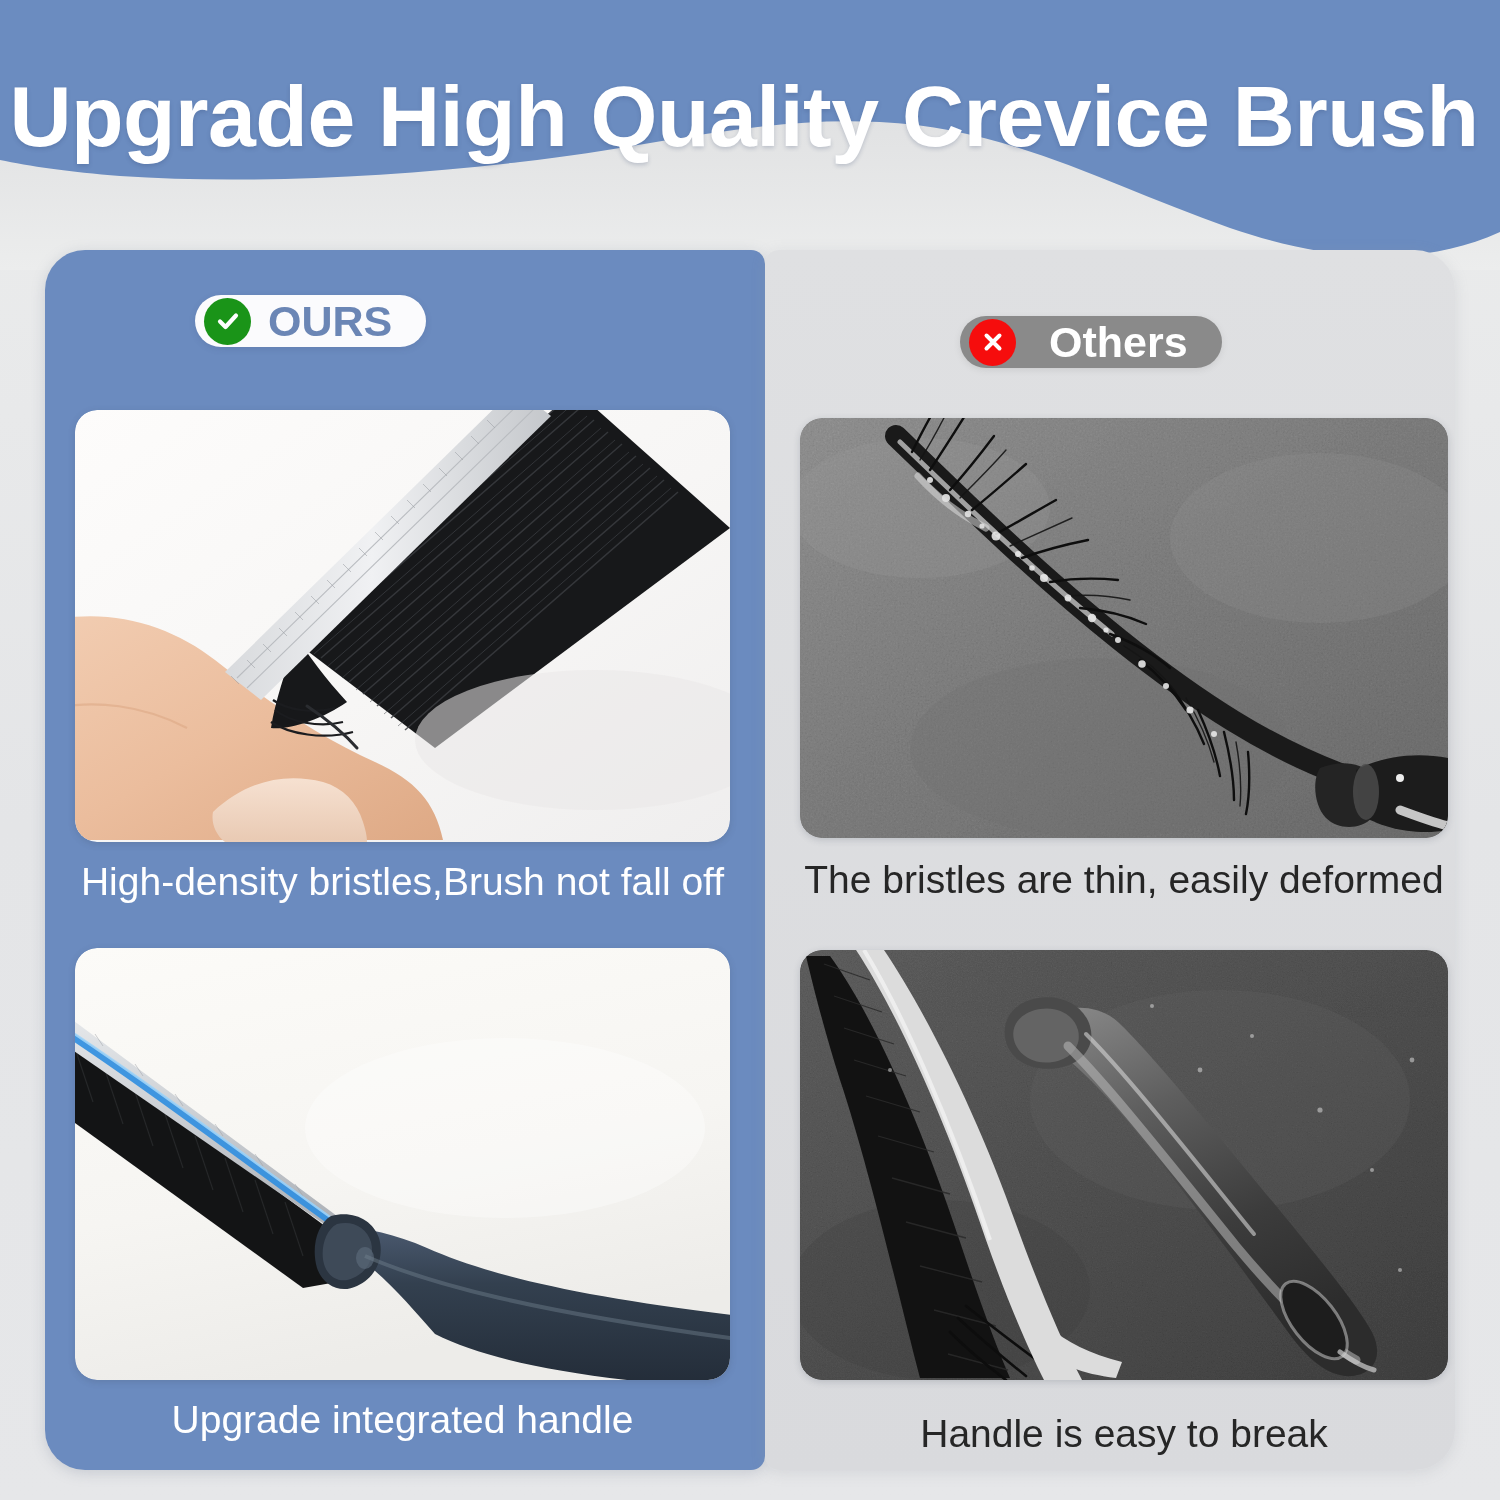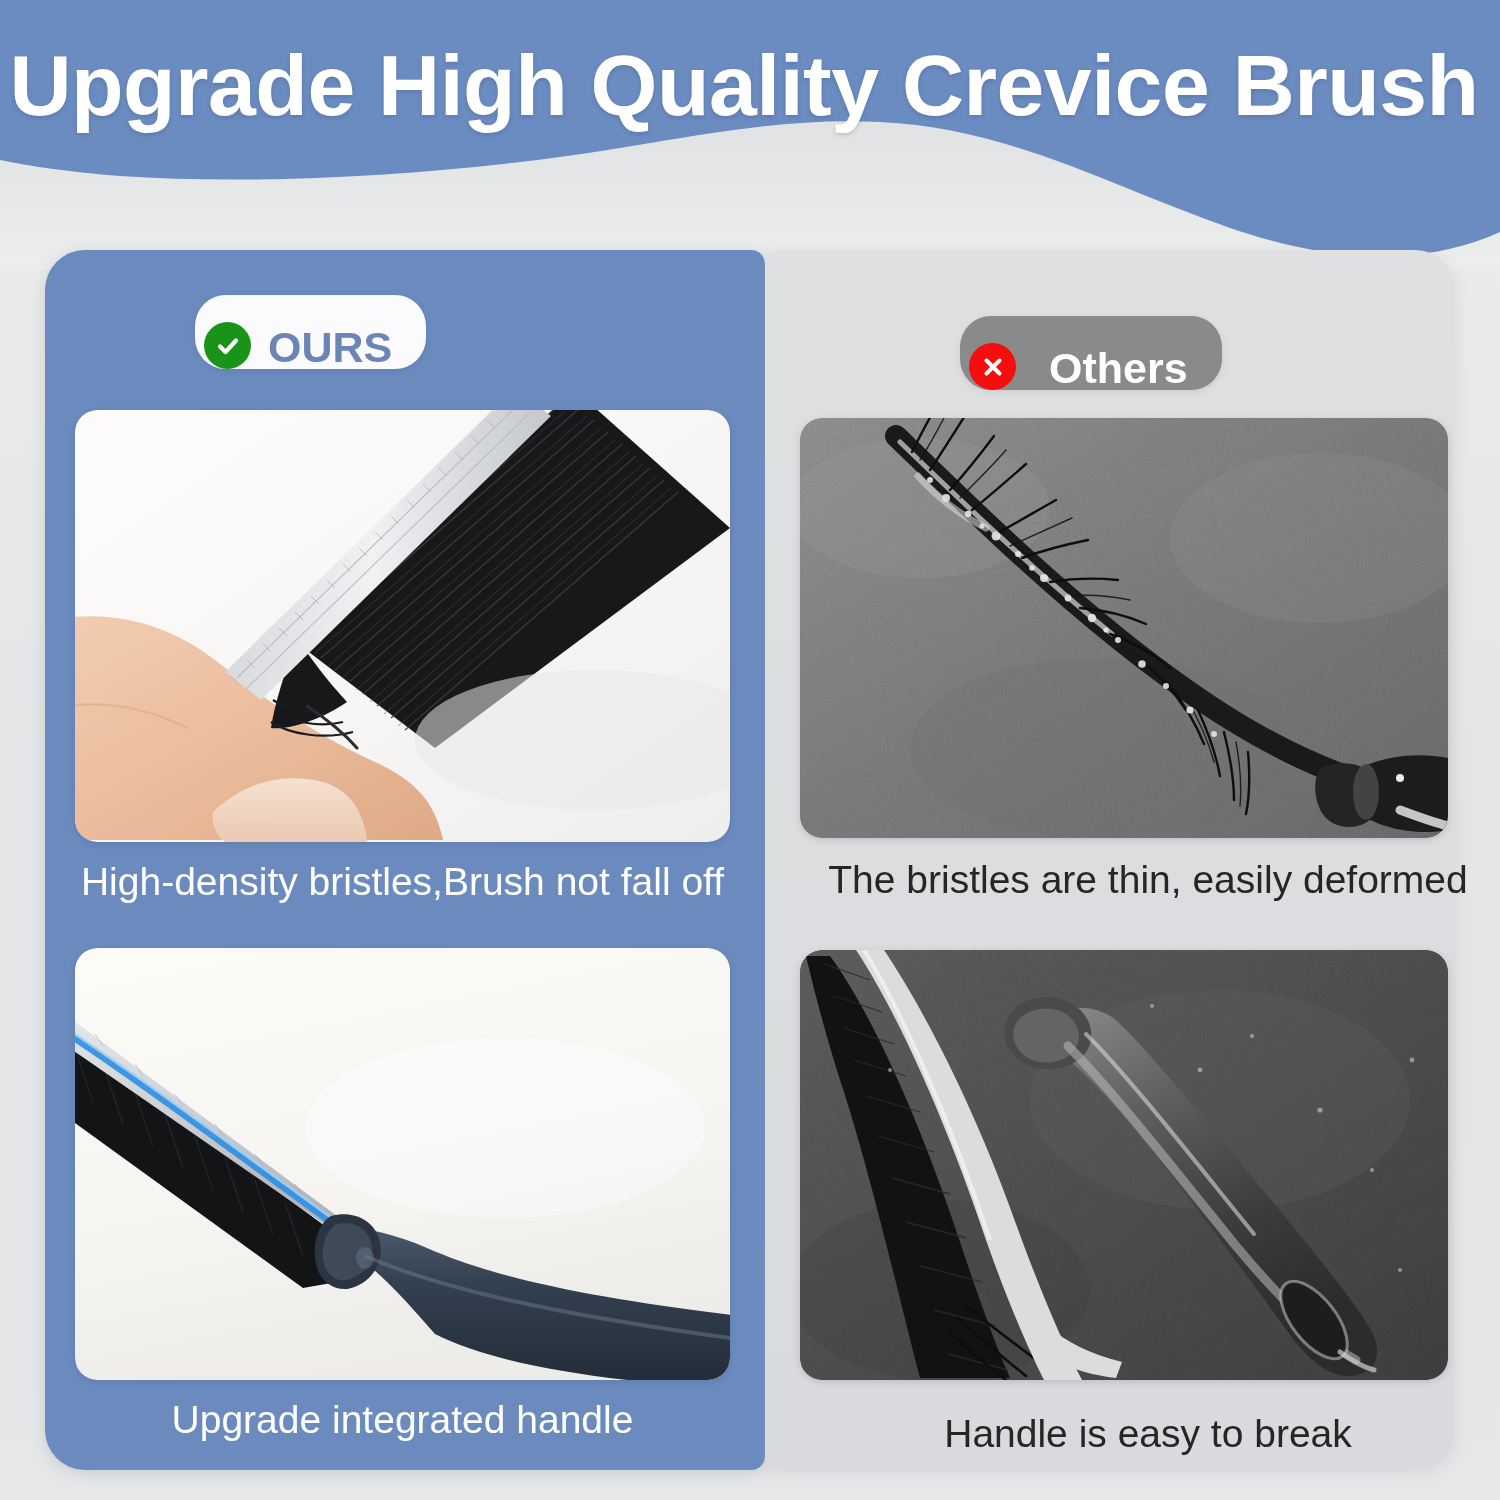--- a/index.html
+++ b/index.html
@@ -8,21 +8,21 @@
     background:#e9eaec;
     font-family:"Liberation Sans", sans-serif;
     overflow:hidden;position:relative;
   }
   .page{position:absolute;inset:0;background:linear-gradient(180deg,#eceded 0%,#e4e5e7 55%,#e6e7e9 100%);}
 
   
   .header{position:absolute;left:0;top:0;width:1500px;height:270px;overflow:hidden;}
   .header svg{position:absolute;left:0;top:0;}
   .header-title{
-    position:absolute;left:0;top:36px;width:1488px;text-align:center;
+    position:absolute;left:0;top:67px;width:1488px;text-align:center;
     font-size:86px;font-weight:bold;color:#ffffff;letter-spacing:-0.5px;
     text-shadow:0 2px 4px rgba(40,60,100,.22);
     white-space:nowrap;
   }
 
   
   .panels{position:absolute;left:45px;top:250px;width:1410px;height:1220px;}
   .panel{position:absolute;top:0;height:1220px;box-sizing:border-box;}
   .panel-ours{
     left:0;width:720px;
@@ -32,22 +32,22 @@
   }
   .panel-others{
     left:720px;width:690px;
     background:linear-gradient(180deg,#dfe0e2 0%,#d9dadd 100%);
     border-radius:14px 40px 40px 14px;
     box-shadow:0 3px 14px rgba(150,155,165,.22);
   }
 
   
   .badge{
-    position:absolute;display:flex;align-items:flex-end;
-    height:74px;border-radius:31px;padding:0 34px 0 9px;
+    position:absolute;display:flex;align-items:center;
+    height:52px;border-radius:31px;padding:0 34px 0 9px;
     box-sizing:border-box;white-space:nowrap;
   }
   .badge-ours{left:195px;top:295px;background:#fbfbfd;box-shadow:0 2px 6px rgba(60,80,120,.18);}
   .badge-others{left:960px;top:316px;background:#8a8a8a;box-shadow:0 2px 6px rgba(120,120,120,.18);gap:16px;}
   .badge-mark{
     width:47px;height:47px;border-radius:50%;
     display:flex;align-items:center;justify-content:center;flex:0 0 auto;
   }
   .mark-check{background:#1a9418;}
   .mark-cross{background:#f60d0d;}
@@ -79,21 +79,21 @@
   .cell{position:absolute;}
   .photo{
     position:absolute;left:0;top:0;border-radius:22px;overflow:hidden;
     box-shadow:0 2px 7px rgba(60,70,90,.2);
   }
   .caption{
     position:absolute;left:0;width:100%;text-align:center;
     font-size:39px;line-height:1;white-space:nowrap;
   }
   .cap-light{color:#ffffff;}
-  .cap-dark{color:#262626;margin-left:24px;}
+  .cap-dark{color:#262626;}
 
   .cell-tl{left:75px;top:410px;width:655px;}
   .cell-bl{left:75px;top:948px;width:655px;}
   .cell-tr{left:800px;top:418px;width:648px;}
   .cell-br{left:800px;top:950px;width:648px;}
 
   .photo-tl,.photo-bl{width:655px;height:432px;}
   .photo-tr{width:648px;height:420px;}
   .photo-br{width:648px;height:430px;}
 

